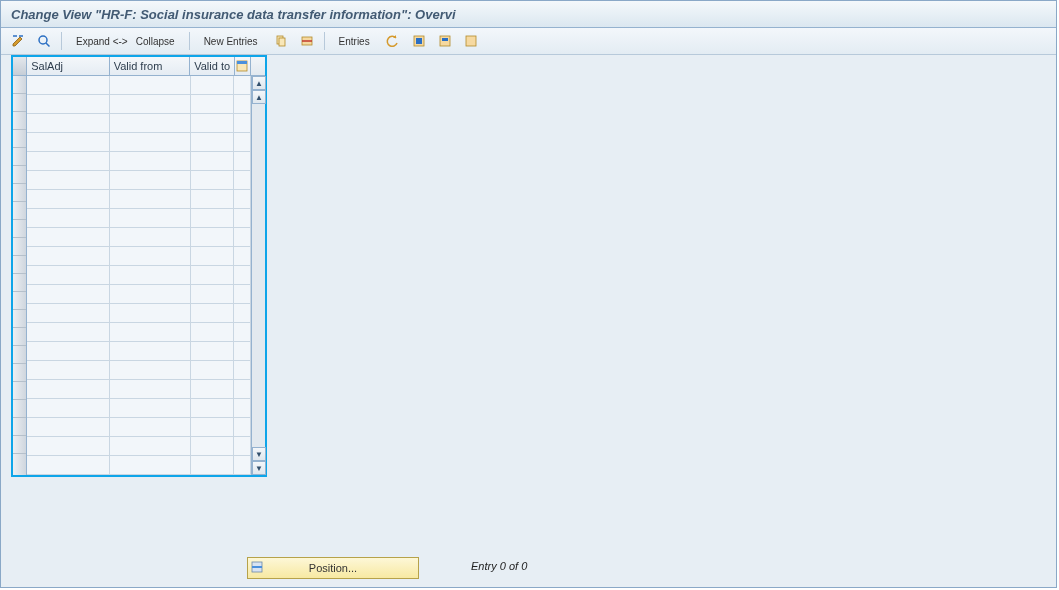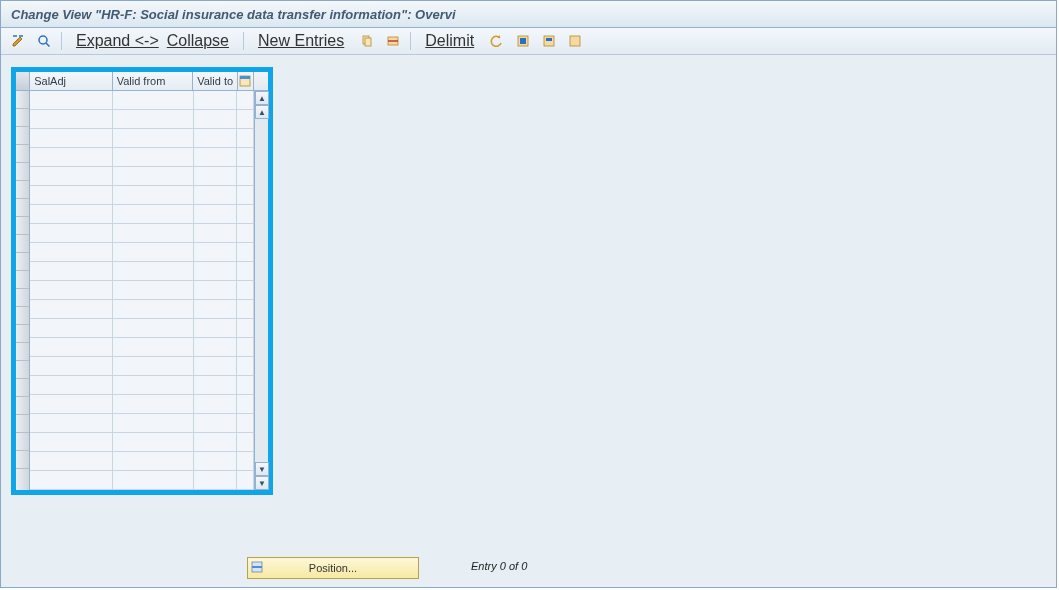--- a/index.html
+++ b/index.html
@@ -51,24 +51,23 @@
     padding: 0 4px;
     cursor: default;
     color: #333;
   }
   .tbtn .ico {
     width: 14px;
     height: 14px;
     display: block;
   }
   .tbtn-text {
-    font-size: 16px;
+    font-size: 10px;
     color: #333;
     padding: 0 4px;
-    text-decoration: underline;
   }
   .sep {
     width: 1px;
     height: 18px;
     background: #b7c9da;
     margin: 0 2px;
   }
   .content {
     flex: 1 1 auto;
     position: relative;
@@ -81,24 +80,24 @@
     font-size: 18px;
     letter-spacing: 0.5px;
     color: rgba(214,126,49,0.45);
     font-family: Georgia, 'Times New Roman', serif;
     pointer-events: none;
     z-index: 5;
   }
   
   .grid-wrap {
     position: absolute;
-    top: 12px;
+    top: 0;
     left: 10px;
     width: 252px;
-    border: 5px solid #0ea5e9;
+    border: 2px solid #0ea5e9;
     background: #b91c1c;
   }
   .grid-header {
     display: flex;
     align-items: stretch;
     height: 18px;
     background: linear-gradient(#f4f7fa, #e5ecf3);
     border-bottom: 1px solid #95b2cf;
     font-size: 11px;
     color: #2e3d4d;
@@ -263,21 +262,21 @@
       </svg>
     </span>
     <span class="tbtn">
       <svg class="ico" viewBox="0 0 14 14">
         <rect x="2" y="3" width="10" height="8" fill="#f6d9a0" stroke="#b28a2a" stroke-width="0.8"></rect>
         <line x1="2" y1="7" x2="12" y2="7" stroke="#c13a2e" stroke-width="1.5"></line>
       </svg>
     </span>
     <span class="sep"></span>
     <span class="tbtn">
-      <span class="tbtn-text">Delimit</span>
+      <span class="tbtn-text">Entries</span>
     </span>
     <span class="tbtn">
       <svg class="ico" viewBox="0 0 14 14">
         <path d="M10 4 A5 5 0 1 0 11 9" fill="none" stroke="#d59a2d" stroke-width="1.5"></path>
         <path d="M10 1 L10 4 L7 4 Z" fill="#d59a2d"></path>
       </svg>
     </span>
     <span class="tbtn">
       <svg class="ico" viewBox="0 0 14 14">
         <rect x="2" y="2" width="10" height="10" fill="#f6d9a0" stroke="#b28a2a" stroke-width="0.8"></rect>

